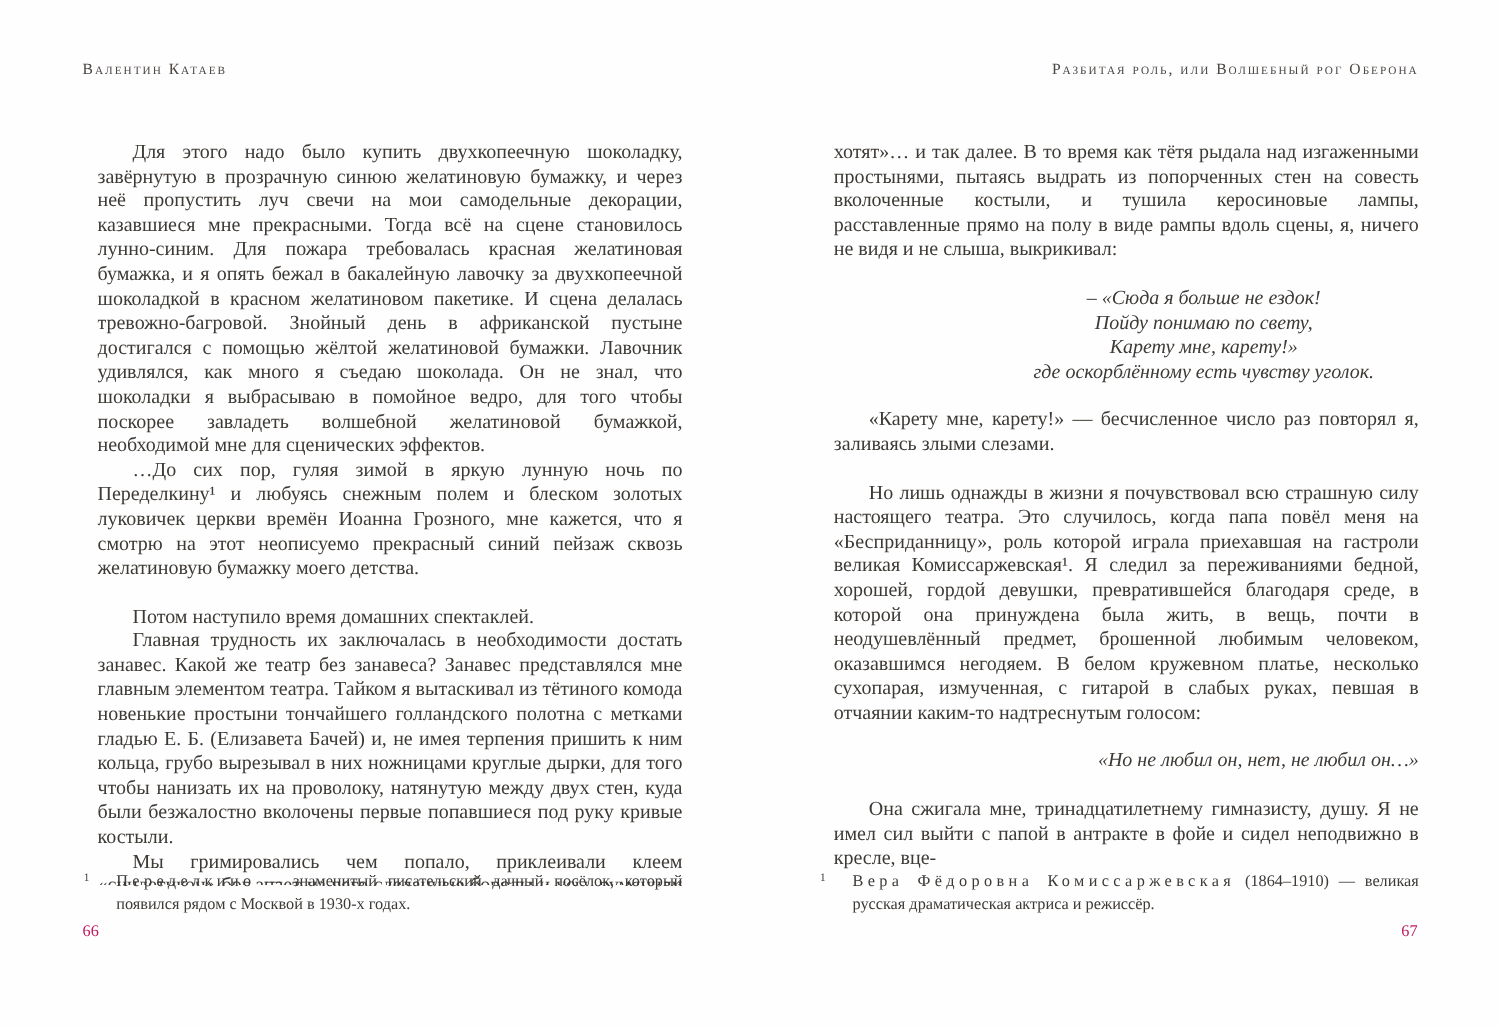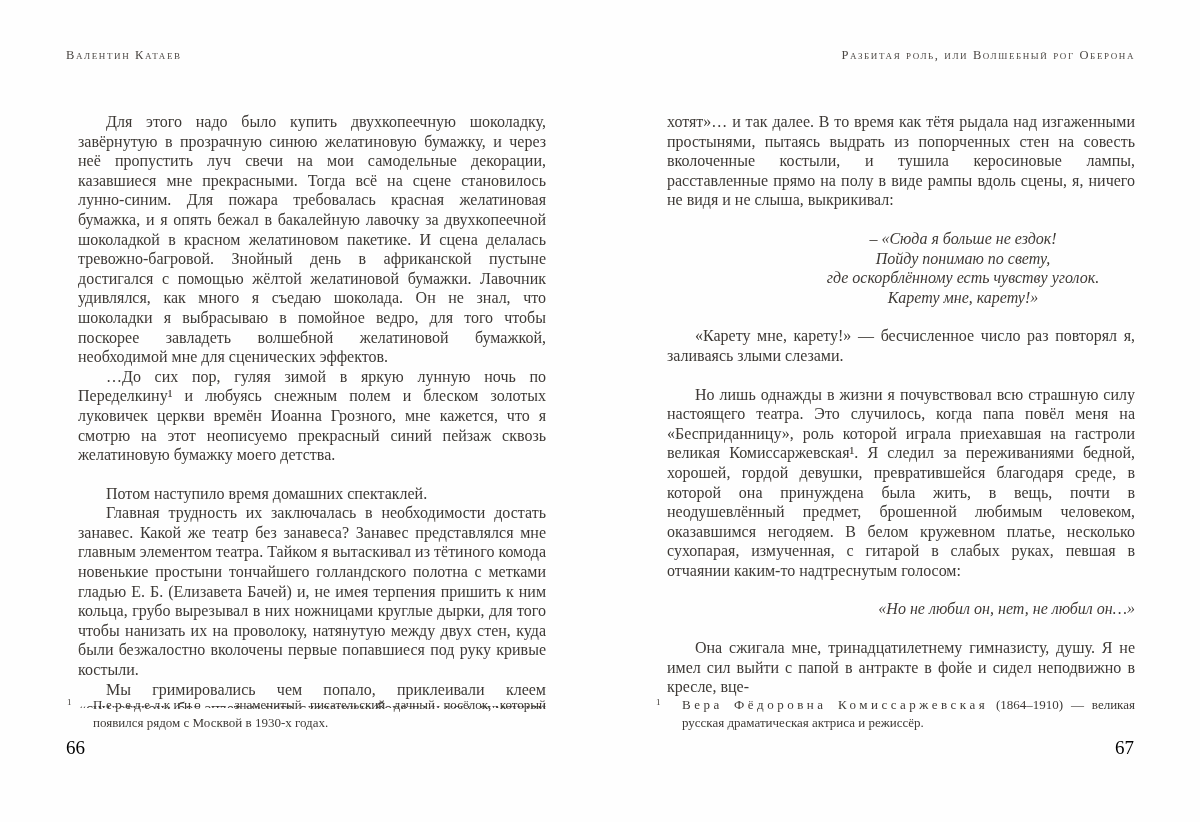--- a/index.html
+++ b/index.html
@@ -49,21 +49,21 @@
     text-align:justify;
     padding-left:27px;
   }
   .fn-marker{
     position:absolute;left:1px;top:-3px;
     font-size:9px;
   }
   .fn-term{letter-spacing:3.5px;}
   .page-number{
     position:absolute;top:737px;
-    font-size:19px;color:#000000;
+    font-size:13px;color:#be185d;
   }
   .page-left .page-number{left:0;}
   .page-right .page-number{right:1px;}
 </style>
 </head>
 <body>
 
 <div class="spread">
 
   <div class="page page-left">
@@ -87,22 +87,22 @@
 
   <div class="page page-right">
     <div class="running-head">Разбитая роль, или Волшебный рог Оберона</div>
 
     <div class="page-body">
       <p class="para">хотят»… и так далее. В то время как тётя рыдала над изгаженными простынями, пытаясь выдрать из попорченных стен на совесть вколоченные костыли, и тушила керосиновые лампы, расставленные прямо на полу в виде рампы вдоль сцены, я, ничего не видя и не слыша, выкрикивал:</p>
 
       <div class="verse">
         <div class="verse-line">– «Сюда я больше не ездок!</div>
         <div class="verse-line">Пойду понимаю по свету,</div>
+        <div class="verse-line">Карету мне, карету!»</div>
         <div class="verse-line">где оскорблённому есть чувству уголок.</div>
-        <div class="verse-line">Карету мне, карету!»</div>
       </div>
 
       <p class="para ind">«Карету мне, карету!» — бесчисленное число раз повторял я, заливаясь злыми слезами.</p>
       <div class="gap"></div>
       <p class="para ind">Но лишь однажды в жизни я почувствовал всю страшную силу настоящего театра. Это случилось, когда папа повёл меня на «Бесприданницу», роль которой играла приехавшая на гастроли великая Комиссаржевская¹. Я следил за переживаниями бедной, хорошей, гордой девушки, превратившейся благодаря среде, в которой она принуждена была жить, в вещь, почти в неодушевлённый предмет, брошенной любимым человеком, оказавшимся негодяем. В белом кружевном платье, несколько сухопарая, измученная, с гитарой в слабых руках, певшая в отчаянии каким-то надтреснутым голосом:</p>
 
       <div class="verse-centered">«Но не любил он, нет, не любил он…»</div>
 
       <p class="para ind">Она сжигала мне, тринадцатилетнему гимназисту, душу. Я не имел сил выйти с папой в антракте в фойе и сидел неподвижно в кресле, вце-</p>
     </div>

